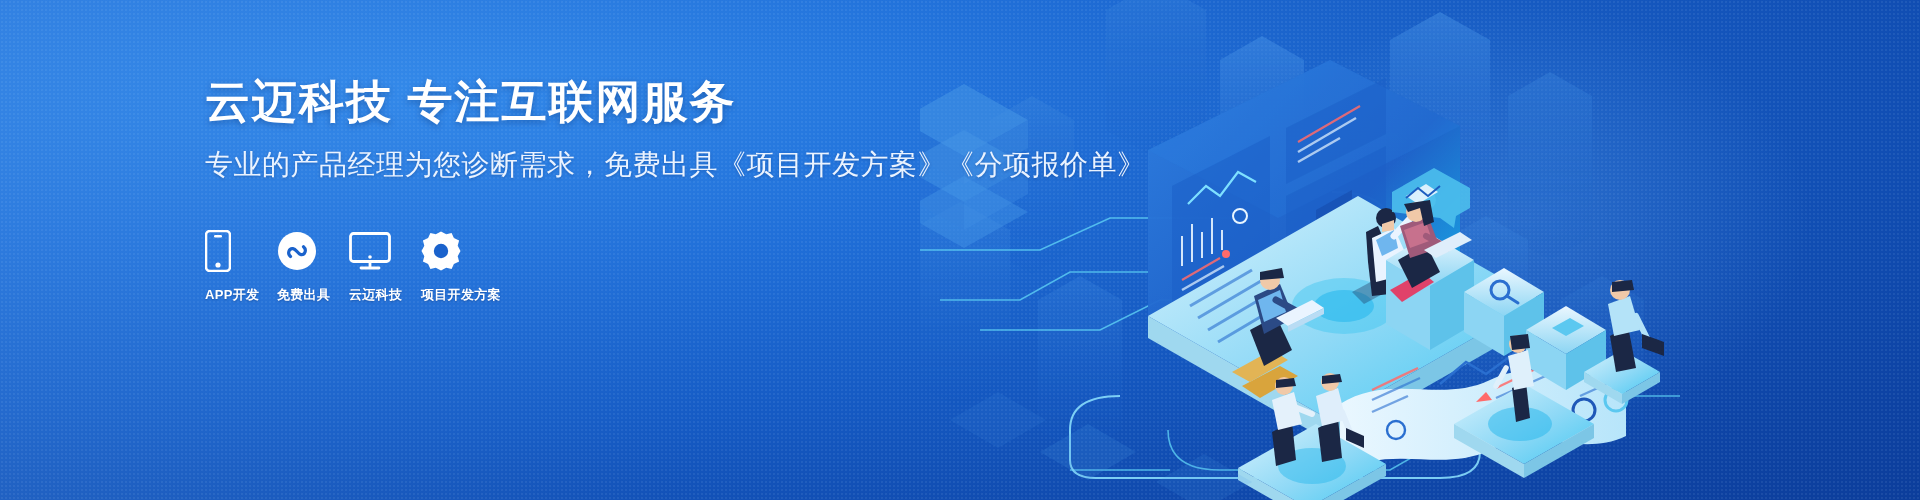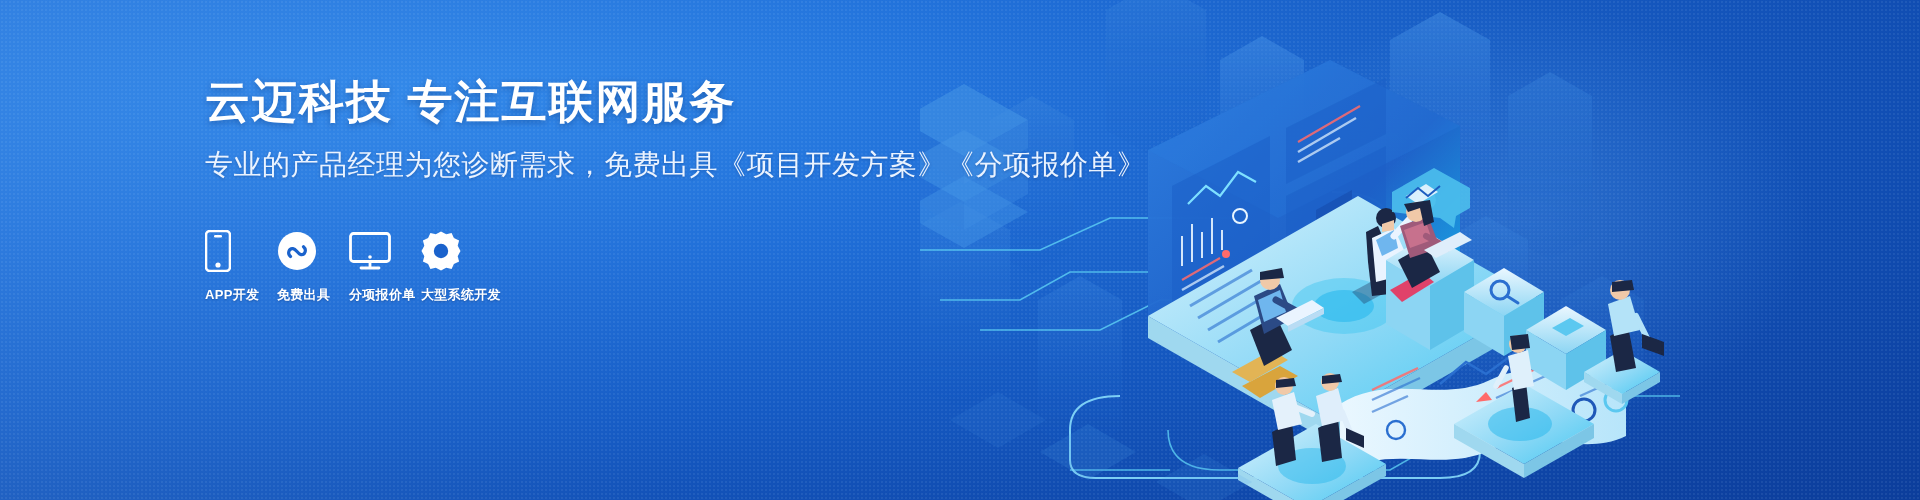--- a/index.html
+++ b/index.html
@@ -352,31 +352,31 @@
 
       <div class="service">
         <span class="ico">
           <svg width="42" height="38" viewBox="0 0 42 38">
             <rect x="1.5" y="1.5" width="39" height="28" rx="3" fill="none" stroke="#ffffff" stroke-width="2.8"></rect>
             <circle cx="21" cy="25" r="1.8" fill="#ffffff"></circle>
             <path d="M12 36 L30 36" stroke="#ffffff" stroke-width="2.8" stroke-linecap="round"></path>
             <path d="M21 29.5 L21 36" stroke="#ffffff" stroke-width="2.8"></path>
           </svg>
         </span>
-        <span class="cap">分项报价单</span>
+        <span class="cap">云迈科技</span>
       </div>
 
       <div class="service">
         <span class="ico">
           <svg width="40" height="40" viewBox="0 0 40 40">
             <path d="M20 0.5 L25.2 3.3 L30.6 1.9 L32.9 7.1 L38.1 9.4 L36.7 14.8 L39.5 20
                      L36.7 25.2 L38.1 30.6 L32.9 32.9 L30.6 38.1 L25.2 36.7 L20 39.5
                      L14.8 36.7 L9.4 38.1 L7.1 32.9 L1.9 30.6 L3.3 25.2 L0.5 20
                      L3.3 14.8 L1.9 9.4 L7.1 7.1 L9.4 1.9 L14.8 3.3 Z" fill="#ffffff"></path>
             <circle cx="20" cy="20" r="7.2" fill="#1a62cc"></circle>
           </svg>
         </span>
-        <span class="cap">大型系统开发</span>
+        <span class="cap">项目开发方案</span>
       </div>
 
     </div>
   </div>
 </div>
 
 </body></html>

